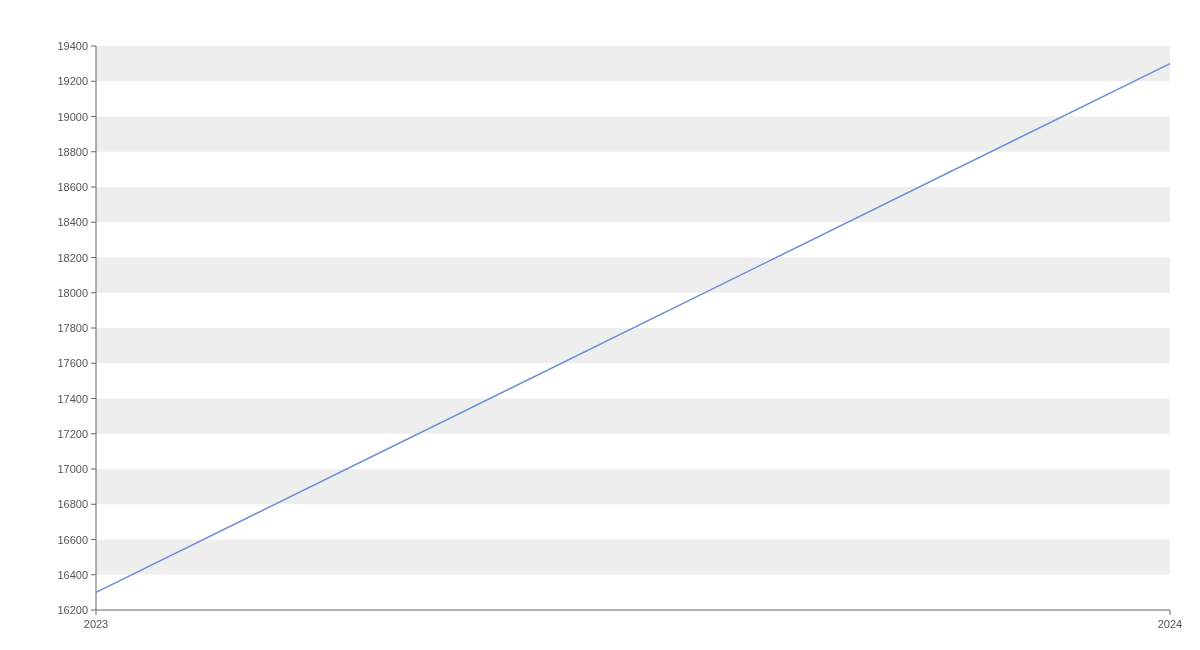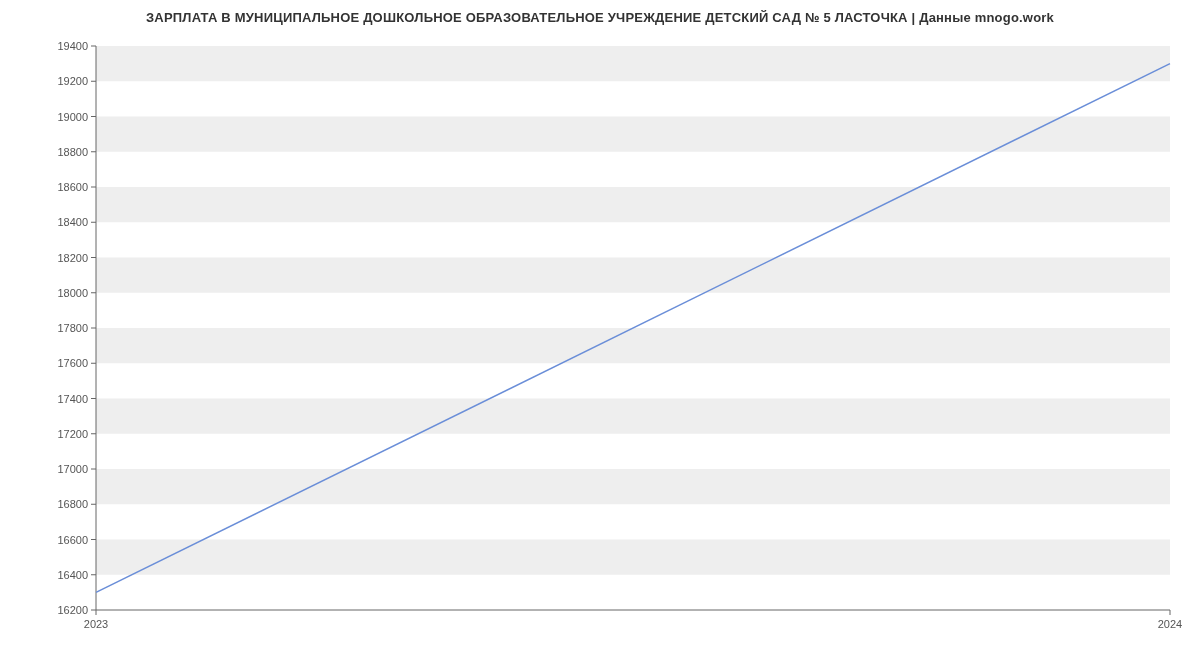--- a/index.html
+++ b/index.html
@@ -55,21 +55,20 @@
   .data-line {
     stroke: #6a8ed8;
     stroke-width: 1.5;
     fill: none;
   }
 </style>
 </head>
 <body>
 
 <div class="chart-wrap">
-  <div class="title">ЗАРПЛАТА В МУНИЦИПАЛЬНОЕ ДОШКОЛЬНОЕ ОБРАЗОВАТЕЛЬНОЕ УЧРЕЖДЕНИЕ ДЕТСКИЙ САД № 5 ЛАСТОЧКА | Данные mnogo.work</div>
   <div class="plot-area">
     <svg id="chart-svg" width="1090" height="600" overflow="visible">
         <rect x="6" y="499.5" width="1074" height="35.25" class="grid-band"></rect>
         <rect x="6" y="429" width="1074" height="35.25" class="grid-band"></rect>
         <rect x="6" y="358.5" width="1074" height="35.25" class="grid-band"></rect>
         <rect x="6" y="288" width="1074" height="35.25" class="grid-band"></rect>
         <rect x="6" y="217.5" width="1074" height="35.25" class="grid-band"></rect>
         <rect x="6" y="147" width="1074" height="35.25" class="grid-band"></rect>
         <rect x="6" y="76.5" width="1074" height="35.25" class="grid-band"></rect>
         <rect x="6" y="6" width="1074" height="35.25" class="grid-band"></rect>

